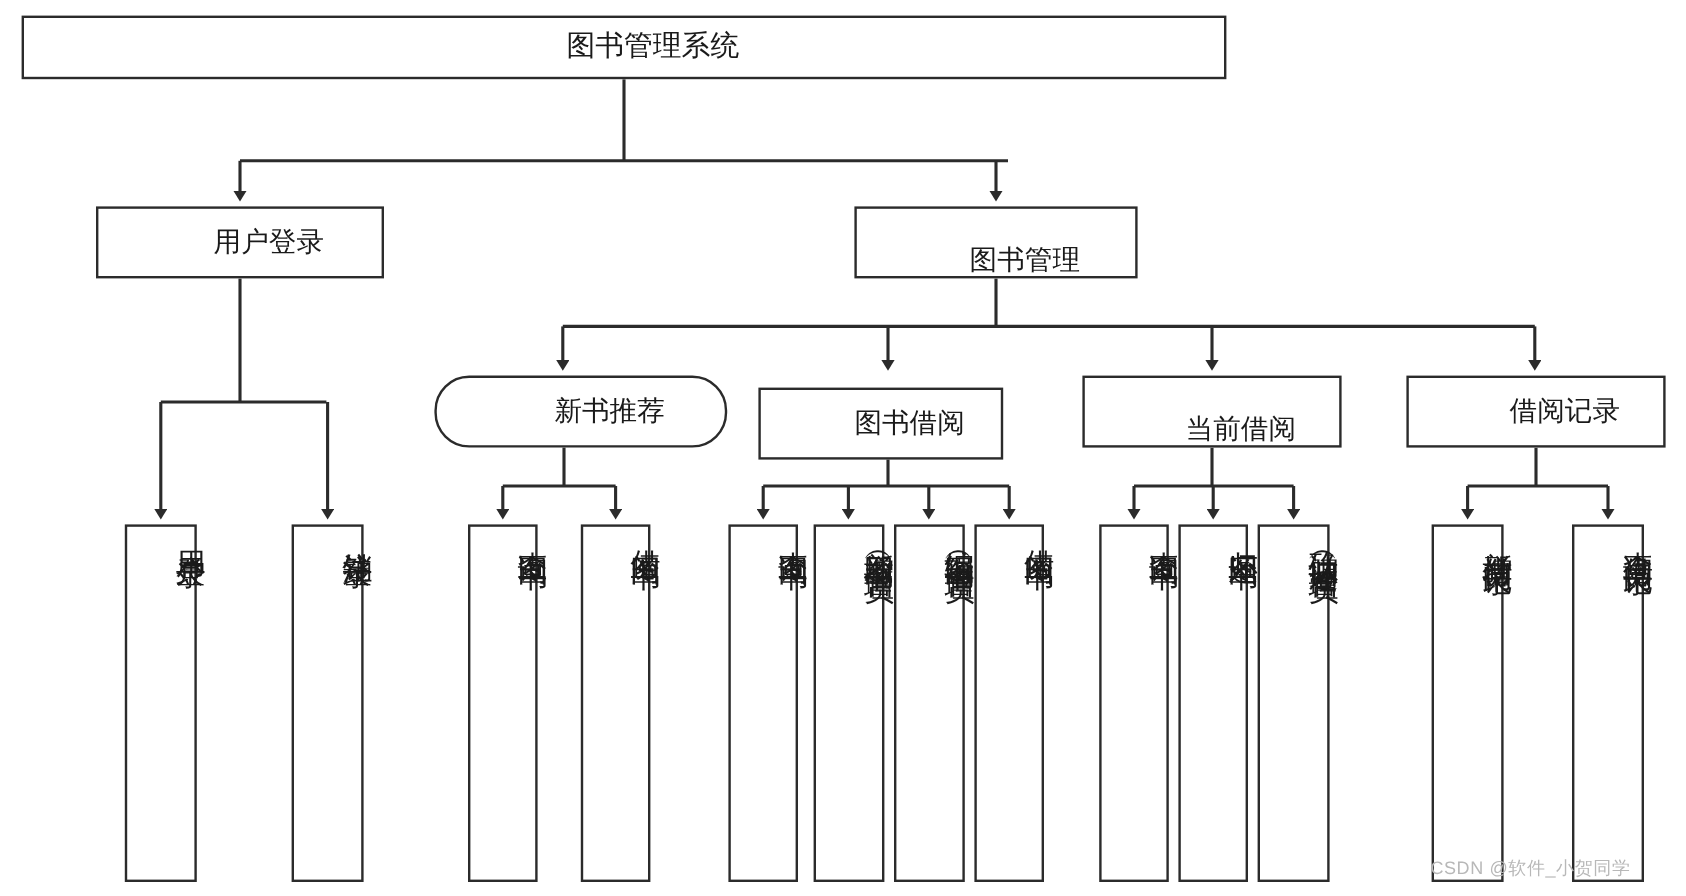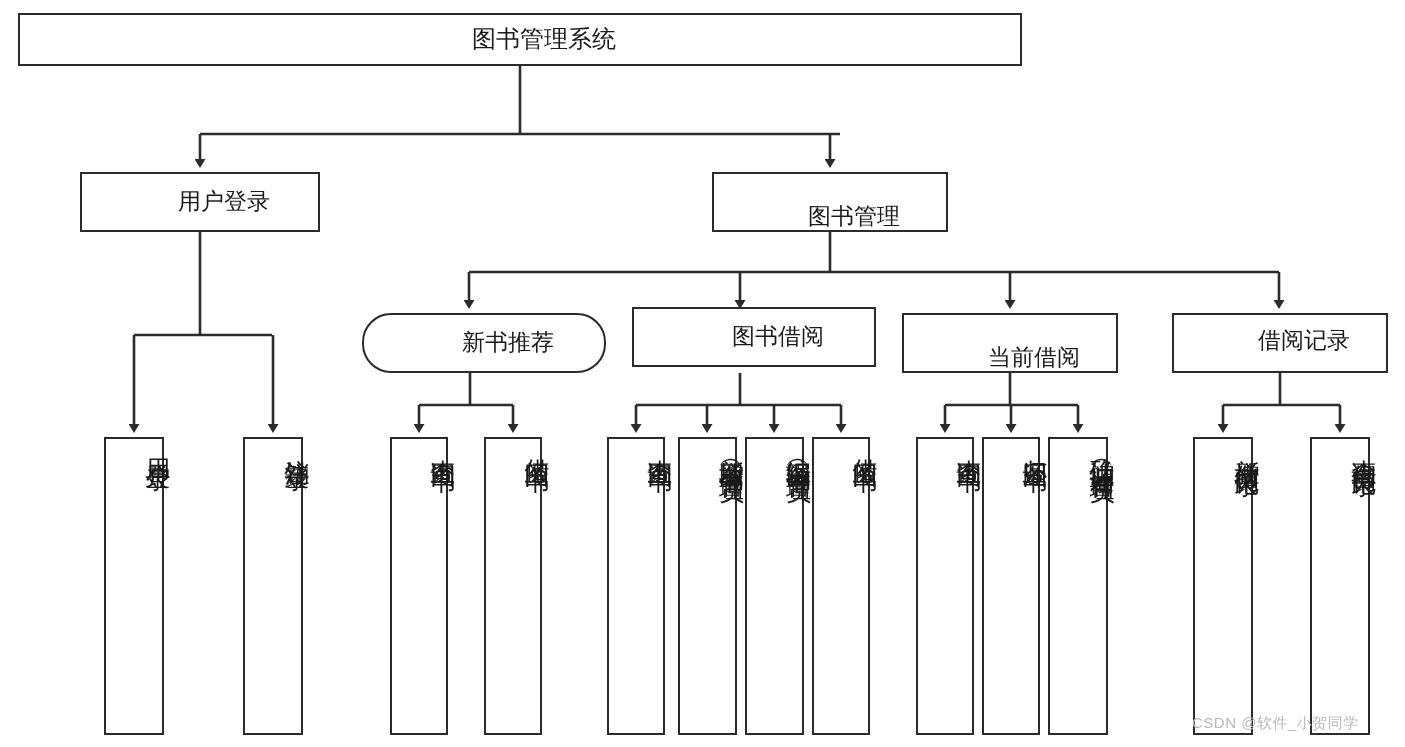--- a/index.html
+++ b/index.html
@@ -129,27 +129,27 @@
   <div class="node horiz" style="left:80px; top:172px; width:240px; height:60px;">
     <span class="label">用户登录</span>
   </div>
   <div class="node horiz" style="left:712px; top:172px; width:236px; height:60px;align-items:flex-end;">
     <span class="label">图书管理</span>
   </div>
 
   <div class="node horiz" style="left:362px; top:313px; width:244px; height:60px;border-radius:29px;">
     <span class="label">新书推荐</span>
   </div>
-  <div class="node horiz" style="left:632px; top:307px; width:244px; height:60px;align-items:center;">
+  <div class="node horiz" style="left:632px; top:323px; width:204px; height:60px;align-items:center;">
     <span class="label">图书借阅</span>
   </div>
   <div class="node horiz" style="left:902px; top:313px; width:216px; height:60px;align-items:flex-end;">
     <span class="label">当前借阅</span>
   </div>
-  <div class="node horiz" style="left:1172px; top:313px; width:216px; height:60px;font-family:Liberation Mono, monospace;">
+  <div class="node horiz" style="left:1172px; top:313px; width:216px; height:60px;">
     <span class="label">借阅记录</span>
   </div>
 
   <div class="node vert" style="left:104px; top:437px; width:60px; height:298px;">
     <span class="label">用户登录</span>
   </div>
   <div class="node vert" style="left:243px; top:437px; width:60px; height:298px;">
     <span class="label">注销登录</span>
   </div>
 

